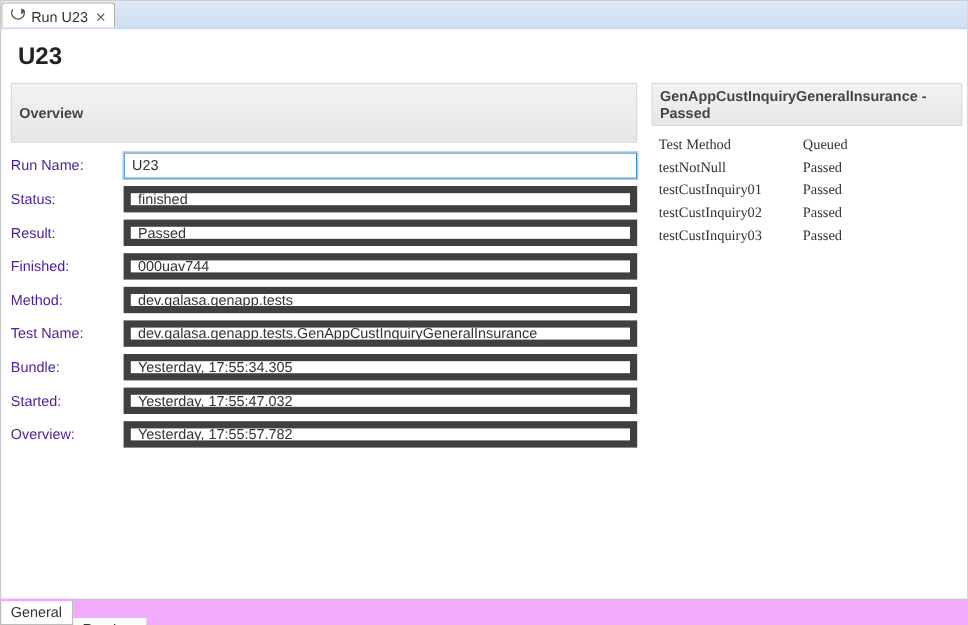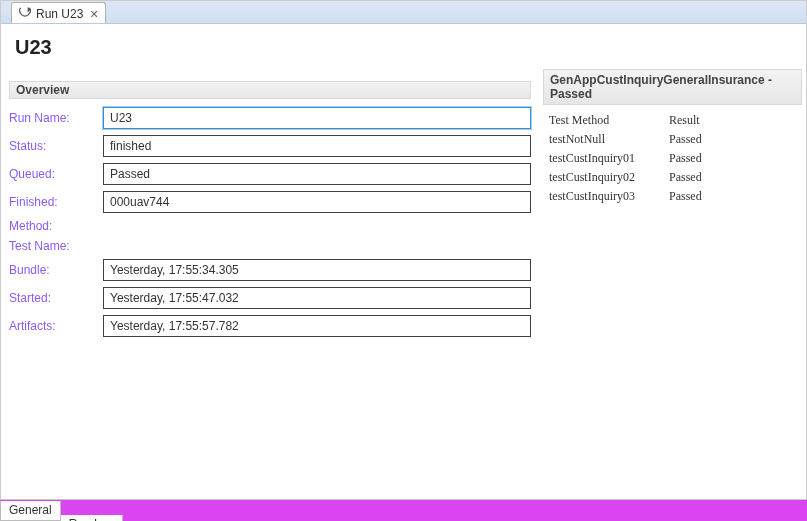--- a/index.html
+++ b/index.html
@@ -20,21 +20,21 @@
     display: flex;
     align-items: flex-end;
   }
   .tab {
     height: 21px;
     background: #fff;
     border: 1px solid #b0b0b0;
     border-bottom: none;
     border-radius: 3px 3px 0 0;
     padding: 2px 6px 0 6px;
-    margin-left: 10px;
+    margin-left: 0;
     display: flex;
     align-items: center;
     gap: 4px;
     font-size: 12px;
   }
   .tab svg { width: 14px; height: 14px; }
   .tab .close {
     font-size: 11px;
     color: #666;
     margin-left: 2px;
@@ -54,42 +54,41 @@
     width: 538px;
     padding: 0 8px 0 8px;
   }
   .right-pane {
     flex: 1;
     padding: 0 4px 0 4px;
   }
   .section-header {
     background: linear-gradient(#f3f3f3, #e6e6e6);
     border: 1px solid #d8d8d8;
-    padding: 1px 6px;
+    padding: 17px 6px;
     font-weight: 700;
     font-size: 12px;
     color: #444;
-    margin-top: 12px;
   }
   .form-grid {
     margin-top: 8px;
   }
   .form-row {
     display: flex;
     align-items: center;
     margin-bottom: 6px;
   }
   .form-label {
     width: 94px;
     font-size: 12px;
-    color: #8b5cf6;
+    color: #4c1d95;
   }
   .form-value {
     flex: 1;
-    border: 1px solid #404040;
+    border: 6px solid #404040;
     height: 22px;
     padding: 2px 6px;
     font-size: 12px;
     background: #fff;
     color: #333;
   }
   .form-value.focused {
     border: 1px solid #3a8bd8;
     outline: 1px solid #a8ccee;
   }
@@ -115,21 +114,21 @@
   .results-table .c2 { flex: 1; }
   .bottom-tabs {
     position: absolute;
     bottom: 0;
     left: 0;
     width: 807px;
     height: 22px;
     border-top: 1px solid #c9c9c9;
     display: flex;
     align-items: center;
-    background: #d946ef;
+    background: #f0abfc;
   }
   .bottom-tab {
     border: 1px solid #bcbcbc;
     border-top: none;
     padding: 2px 8px;
     font-size: 12px;
     background: #fdfdfd;
     cursor: pointer;
     height: 20px;
     display: flex;
@@ -172,61 +171,63 @@
         <div class="form-label">Run Name:</div>
         <input class="form-value focused" readonly="" value="U23" style="">
       </div>
 
       <div class="form-row">
         <div class="form-label">Status:</div>
         <input class="form-value" readonly="" value="finished" style="">
       </div>
 
       <div class="form-row">
-        <div class="form-label">Queued:</div>
+        <div class="form-label">Result:</div>
         <input class="form-value" readonly="" value="Passed" style="">
       </div>
 
       <div class="form-row">
         <div class="form-label">Finished:</div>
         <input class="form-value" readonly="" value="000uav744" style="">
       </div>
 
       <div class="form-row">
         <div class="form-label">Method:</div>
+        <input class="form-value" readonly="" value="dev.galasa.genapp.tests" style="">
       </div>
 
       <div class="form-row">
         <div class="form-label">Test Name:</div>
+        <input class="form-value" readonly="" value="dev.galasa.genapp.tests.GenAppCustInquiryGeneralInsurance" style="">
       </div>
 
       <div class="form-row">
         <div class="form-label">Bundle:</div>
         <input class="form-value" readonly="" value="Yesterday, 17:55:34.305" style="">
       </div>
 
       <div class="form-row">
         <div class="form-label">Started:</div>
         <input class="form-value" readonly="" value="Yesterday, 17:55:47.032" style="">
       </div>
 
       <div class="form-row">
-        <div class="form-label">Artifacts:</div>
+        <div class="form-label">Overview:</div>
         <input class="form-value" readonly="" value="Yesterday, 17:55:57.782" style="">
       </div>
 
     </div>
   </div>
 
   <div class="right-pane">
     <div class="results-header">GenAppCustInquiryGeneralInsurance - Passed</div>
     <div class="results-table">
       <div class="trow">
         <div class="c1">Test Method</div>
-        <div class="c2">Result</div>
+        <div class="c2">Queued</div>
       </div>
       <div class="trow">
         <div class="c1">testNotNull</div>
         <div class="c2">Passed</div>
       </div>
       <div class="trow">
         <div class="c1">testCustInquiry01</div>
         <div class="c2">Passed</div>
       </div>
       <div class="trow">

